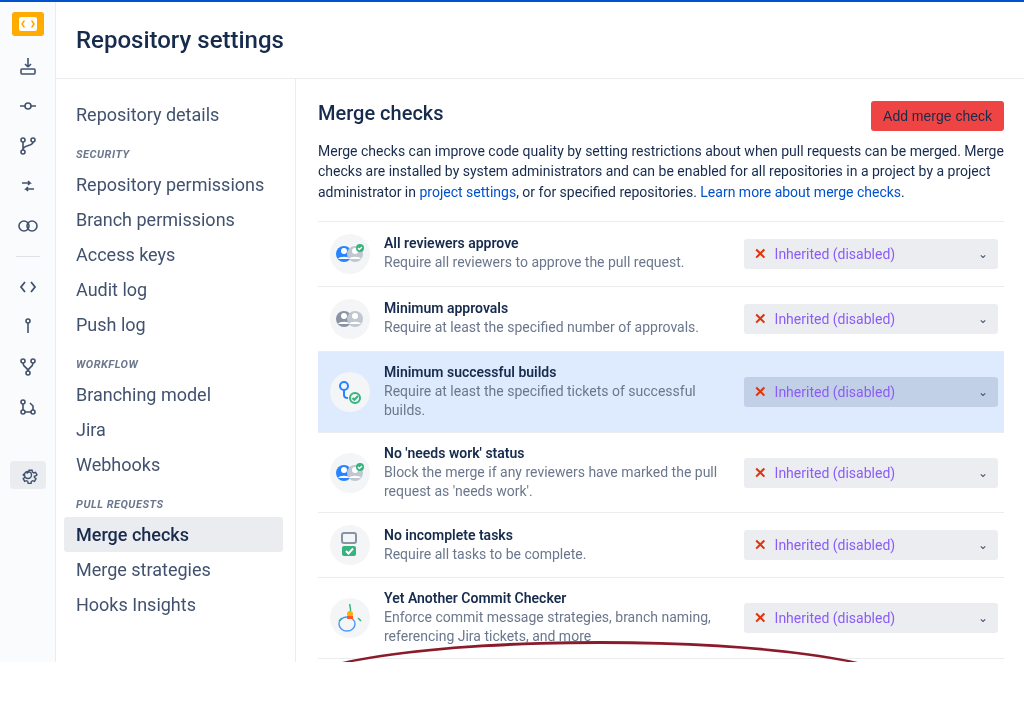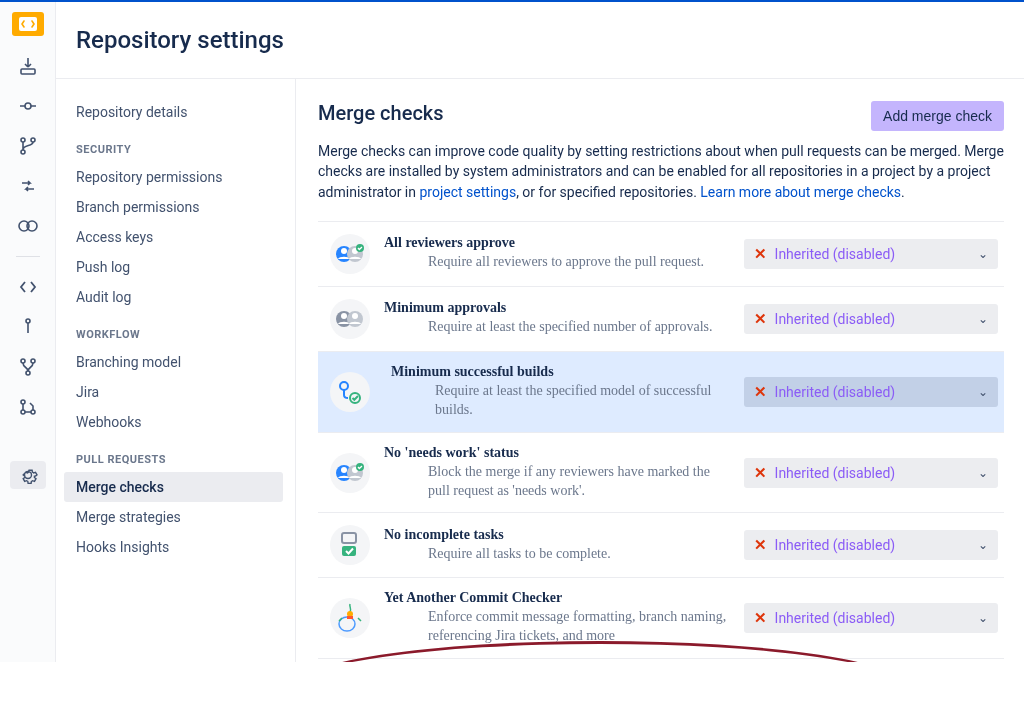--- a/index.html
+++ b/index.html
@@ -57,69 +57,70 @@
       border-right: 1px solid #ebecf0;
       padding: 18px 0 18px 8px;
     }
     .settings-nav .section-title {
       font-size: 11px;
       font-weight: 700;
       color: #6B778C;
       letter-spacing: 0.5px;
       text-transform: uppercase;
       padding: 16px 12px 6px;
+      font-style: italic;
     }
     .settings-nav a {
       display:block;
       padding: 7px 12px;
       color:#42526E;
       text-decoration:none;
       border-radius:3px;
       margin-right:12px;
-      font-size: 14px;
+      font-size: 18px;
     }
     .settings-nav a.active { background:#ebecf0; color:#172B4D; font-weight:500;}
     
     .main { flex:1; padding: 22px 20px 20px 22px; }
     .main-header { display:flex; justify-content:space-between; align-items:flex-start; margin-bottom: 10px;}
     .main-header h2 { font-size: 20px; font-weight:500; color:#172B4D; }
     .btn {
-      background:#c4b5fd;
+      background:#ef4444;
       border:none;
       padding: 7px 12px;
       border-radius:3px;
       font-size:14px;
       color:#172B4D;
       cursor:pointer;
     }
     .description { color:#172B4D; font-size:14px; line-height:1.45; margin-bottom:20px; }
     .description a { color:#0052CC; text-decoration:none; }
     .check-list { display:flex; flex-direction:column; }
     .check-row {
       display:flex;
       align-items:center;
       padding: 12px 6px;
       border-bottom: 1px solid #ebecf0;
       border-top: 1px solid #ebecf0;
       margin-top:-1px;
       position:relative;
     }
-    .check-row.highlight { background:#DEEBFF;gap:7px; }
+    .check-row.highlight { background:#DEEBFF; }
     .check-icon {
       width: 40px; height:40px;
       border-radius:50%;
       background:#f4f5f7;
       display:flex; align-items:center; justify-content:center;
       flex-shrink:0;
       margin-right:14px;
       margin-left:6px;
     }
-    .check-text { flex:1; min-width:0; padding-right: 12px; font-family: Liberation Serif, serif;}
+    .check-text { flex:1; min-width:0; padding-right: 12px;}
     .check-title { font-weight:600; color:#172B4D; font-size:14px; margin-bottom:2px;}
-    .check-desc { color:#6B778C; font-size:14px; line-height:1.35;margin-left:44px;}
+    .check-desc { color:#6B778C; font-size:14px; line-height:1.35;}
     .status-select {
       display:flex;
       align-items:center;
       background: rgba(9,30,66,0.08);
       border-radius:3px;
       padding: 6px 10px 6px 10px;
       width: 254px;
       justify-content:space-between;
       cursor:pointer;
       flex-shrink:0;
@@ -224,22 +225,22 @@
     </div>
     <div class="body">
 
       <aside class="settings-nav">
         <a href="#">Repository details</a>
 
         <div class="section-title">SECURITY</div>
         <a href="#">Repository permissions</a>
         <a href="#">Branch permissions</a>
         <a href="#">Access keys</a>
+        <a href="#">Audit log</a>
         <a href="#">Push log</a>
-        <a href="#">Audit log</a>
 
         <div class="section-title">WORKFLOW</div>
         <a href="#">Branching model</a>
         <a href="#">Jira</a>
         <a href="#">Webhooks</a>
 
         <div class="section-title">PULL REQUESTS</div>
         <a href="#" class="active">Merge checks</a>
         <a href="#">Merge strategies</a>
         <a href="#">Hooks Insights</a>
@@ -307,21 +308,21 @@
     <div class="check-icon">
                 <svg width="28" height="28" viewBox="0 0 28 28">
                   <circle cx="8" cy="8" r="4" fill="none" stroke="#2684FF" stroke-width="2"></circle>
                   <path d="M8 12v5c0 2 2 3 4 3" stroke="#2684FF" stroke-width="2" fill="none"></path>
                   <circle cx="19" cy="20" r="5" fill="none" stroke="#36B37E" stroke-width="2"></circle>
                   <path d="M16.5 20l1.8 1.8L22 18" stroke="#36B37E" stroke-width="2" fill="none"></path>
                 </svg>
               </div>
     <div class="check-text">
       <div class="check-title">Minimum successful builds</div>
-      <div class="check-desc">Require at least the specified model of successful builds.</div>
+      <div class="check-desc">Require at least the specified tickets of successful builds.</div>
     </div>
     <div class="status-select">
       <div class="status-left">
         <span class="status-x">✕</span>
         <span class="status-text">Inherited (disabled)</span>
       </div>
       <span class="chevron">⌄</span>
     </div>
             </div>
             <div class="check-row">
@@ -374,21 +375,21 @@
                 <svg width="28" height="32" viewBox="0 0 28 32">
                   <ellipse cx="11" cy="22" rx="8" ry="7" fill="none" stroke="#4C9AFF" stroke-width="1.5"></ellipse>
                   <path d="M14 2c-1 3 2 5 0 8" stroke="#36B37E" stroke-width="1.5" fill="none"></path>
                   <circle cx="14" cy="12" r="3" fill="#FFAB00"></circle>
                   <rect x="11" y="14" width="6" height="3" fill="#FF5630"></rect>
                   <path d="M6 16l-3 3 M22 16l3 3" stroke="#36B37E" stroke-width="1.5"></path>
                 </svg>
               </div>
     <div class="check-text">
       <div class="check-title">Yet Another Commit Checker</div>
-      <div class="check-desc">Enforce commit message formatting, branch naming, referencing Jira tickets, and more</div>
+      <div class="check-desc">Enforce commit message strategies, branch naming, referencing Jira tickets, and more</div>
     </div>
     <div class="status-select">
       <div class="status-left">
         <span class="status-x">✕</span>
         <span class="status-text">Inherited (disabled)</span>
       </div>
       <span class="chevron">⌄</span>
     </div>
             </div>
           </div>

